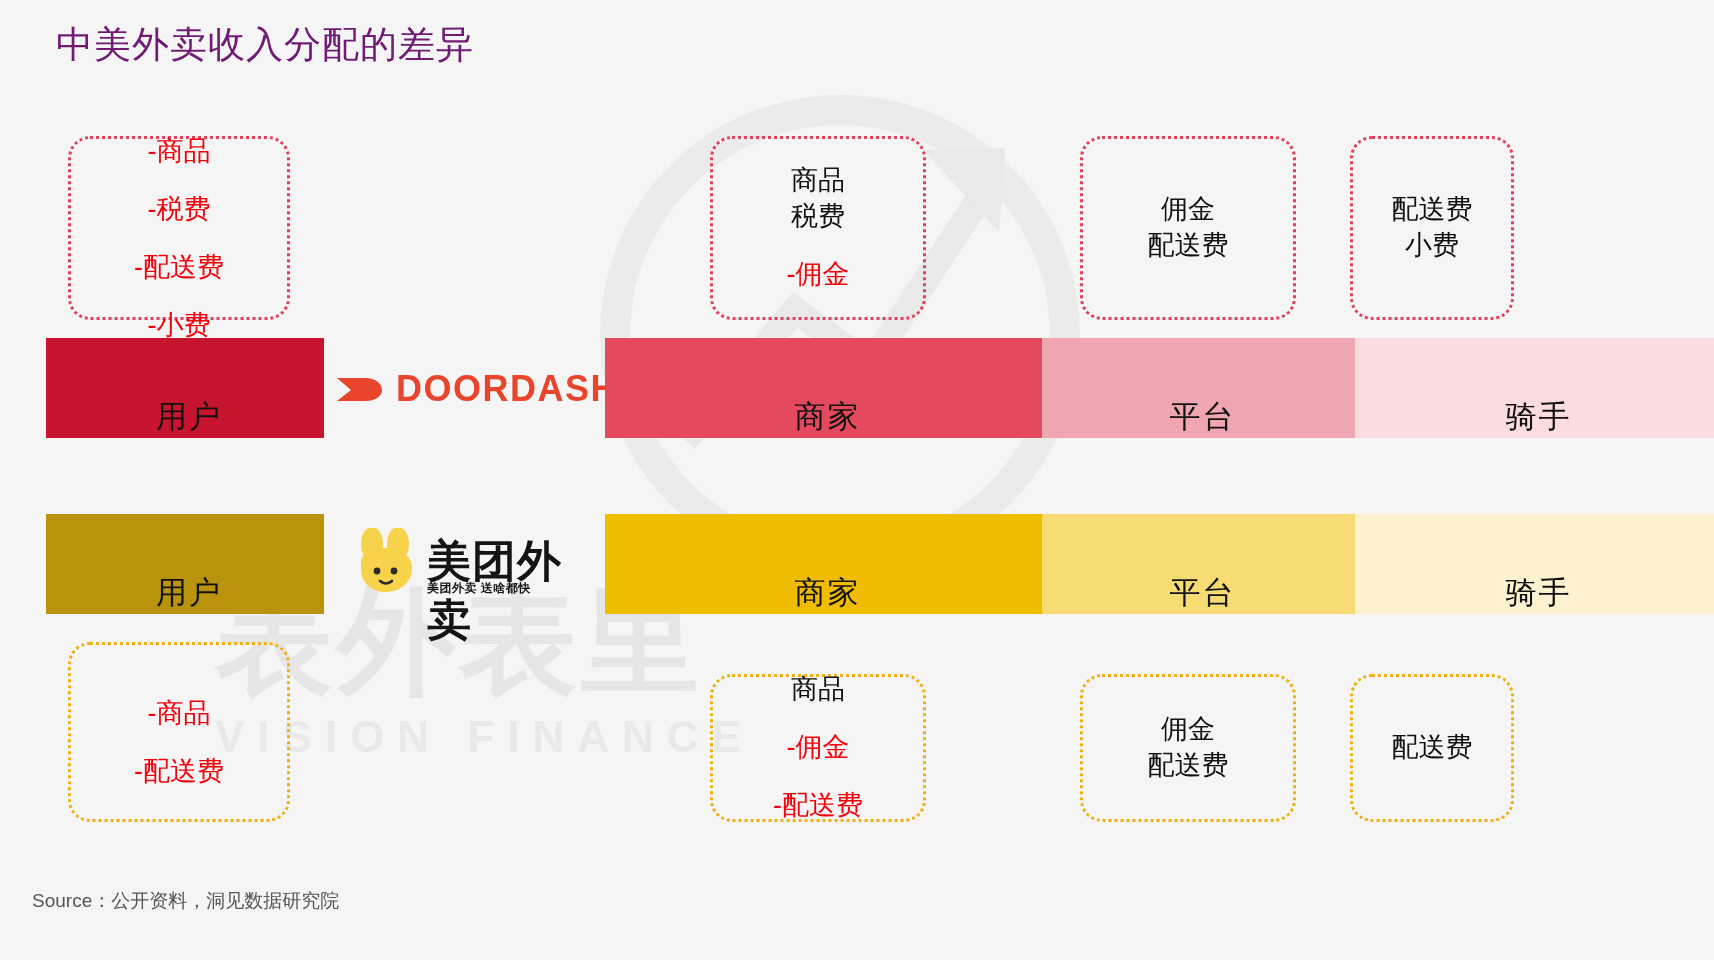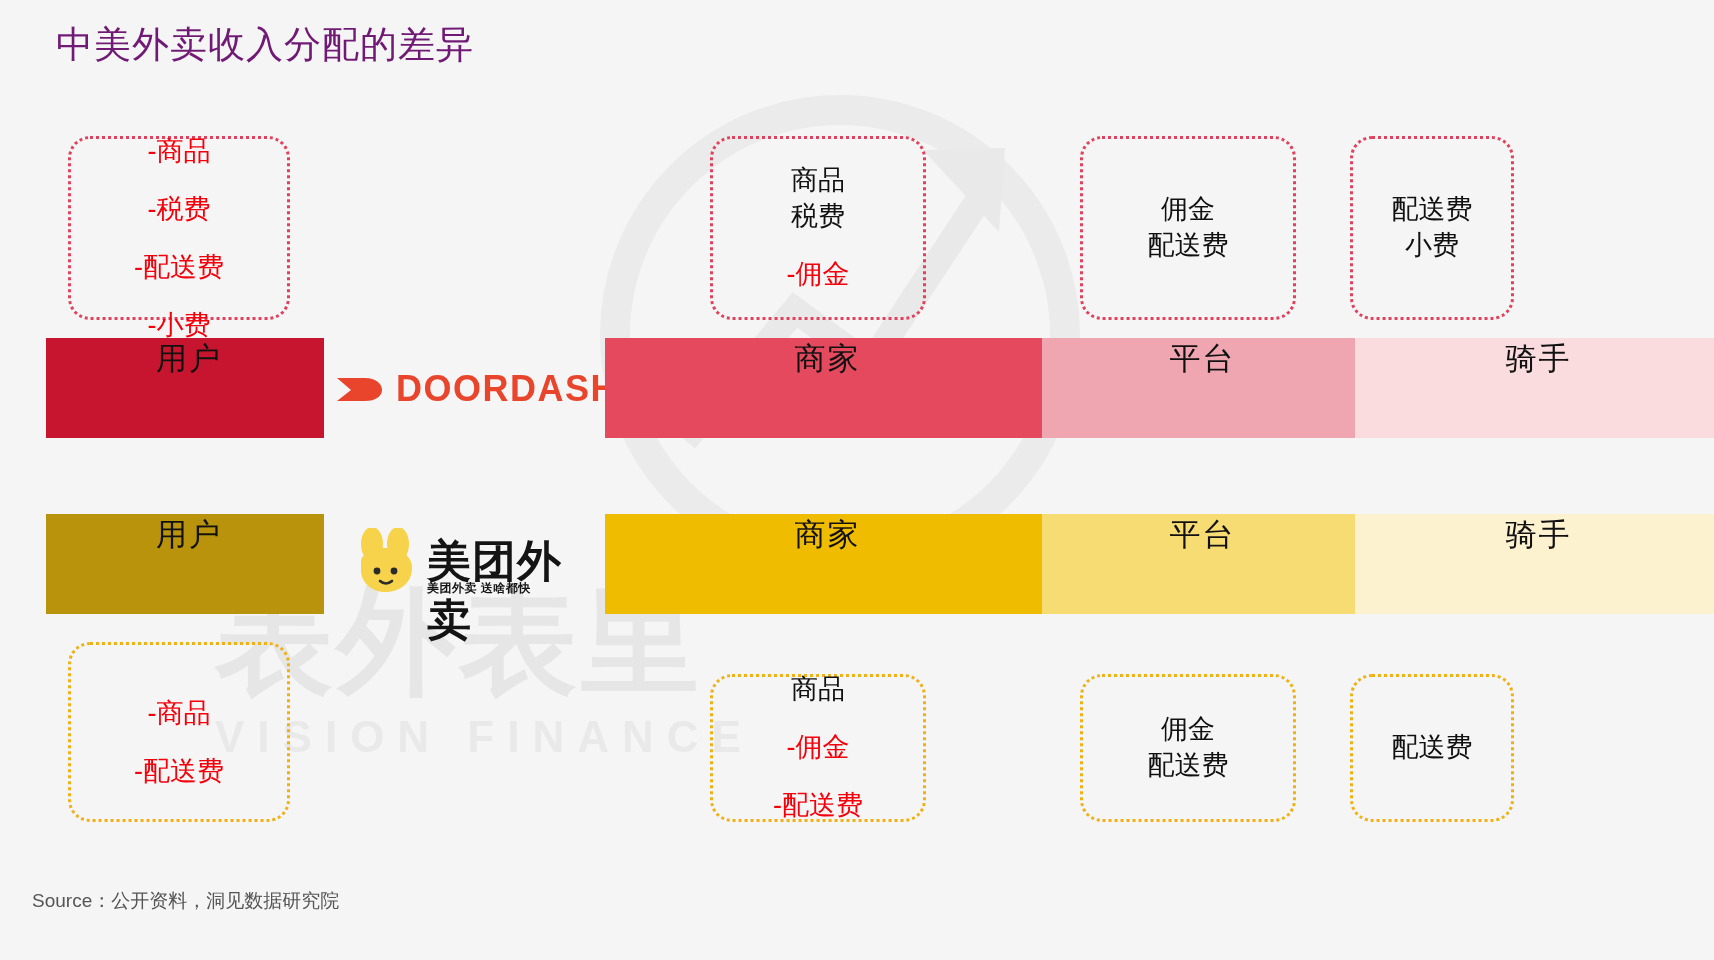--- a/index.html
+++ b/index.html
@@ -52,21 +52,21 @@
   }
   .note.red   { border: 3px dotted #e0415c; }
   .note.gold  { border: 3px dotted #efb114; }
   .note .ln { white-space: nowrap; }
   .ln.r { color: #f4000a; margin-top: 22px; }
   .ln.k { color: #111111; }
 
   
   .bar {
     position: absolute;
-    display: flex; align-items: flex-start; justify-content: center;
+    display: flex; align-items: flex-end; justify-content: center;
     font-size: 31px; color: #111111;
     letter-spacing: 2px;
     padding-left: 8px;
   }
 
   
   .dd-logo { position: absolute; display: flex; align-items: center; }
   .dd-word {
     font-size: 36px; font-weight: bold; color: #e8452c;
     letter-spacing: 1.5px; margin-left: 13px;

